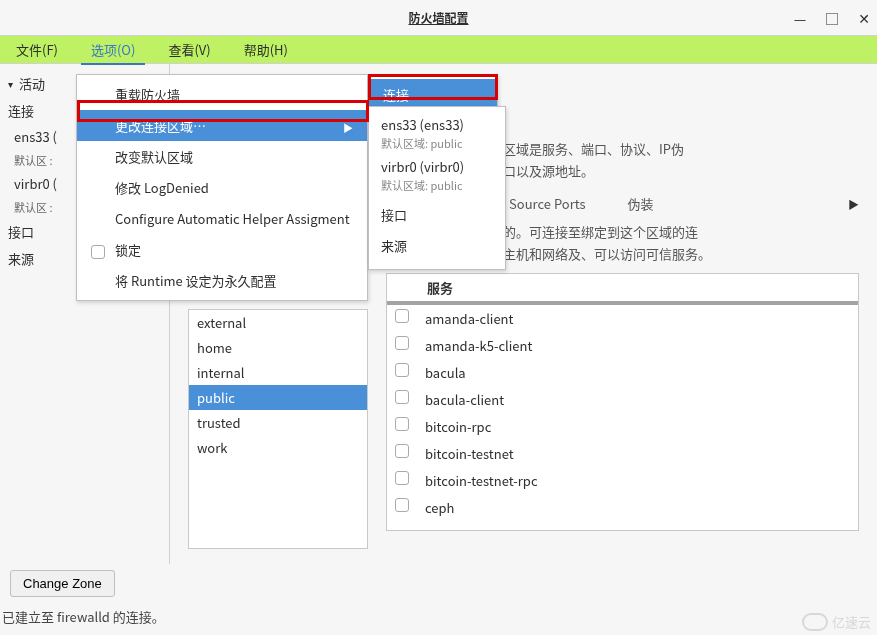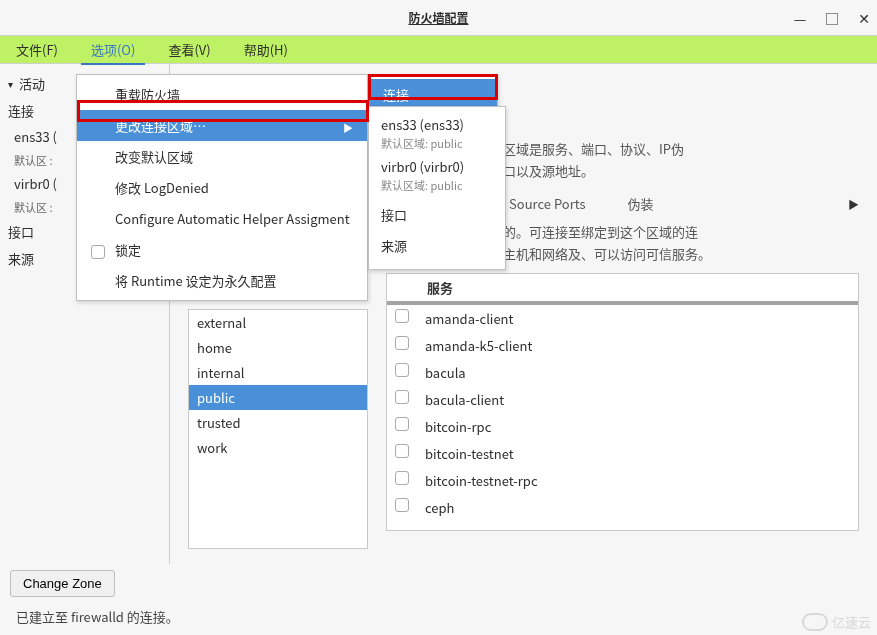--- a/index.html
+++ b/index.html
@@ -107,21 +107,21 @@
     width: 14px; height: 14px; border: 1px solid #aaa; border-radius: 3px; display:inline-block;
     background:#fff;
   }
 
   .change-btn-wrap { padding: 6px 10px; }
   .change-btn {
     border: 1px solid #bfbfbf; border-radius: 3px;
     background: #f0f0f0; padding: 5px 12px; font-size: 13px; cursor: pointer;
   }
 
-  .footer1 { padding: 4px 16px; color:#444; }
+  .footer1 { padding: 4px 2px; color:#444; }
   .footer2 { padding: 4px 10px; color:#333; display:flex; gap:12px; align-items:center; flex-wrap:wrap;}
   .footer2 b { font-weight: bold; }
 
   
   .overlay { position:absolute; left:0; top:64px; z-index: 10; }
   .menu {
     background: #fff; border: 1px solid #c0c0c0;
     box-shadow: 1px 2px 4px rgba(0,0,0,.15);
     padding: 4px 0;
     position: absolute;

